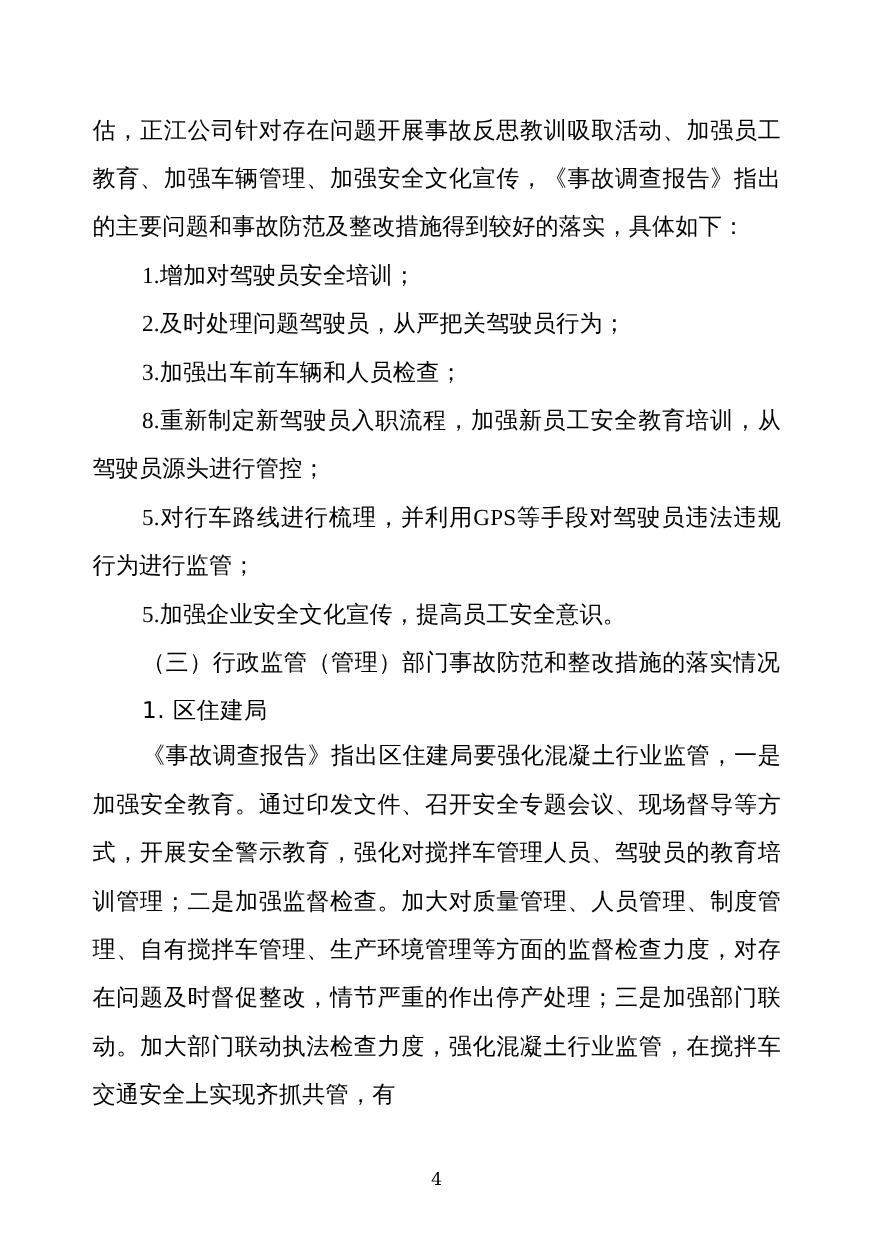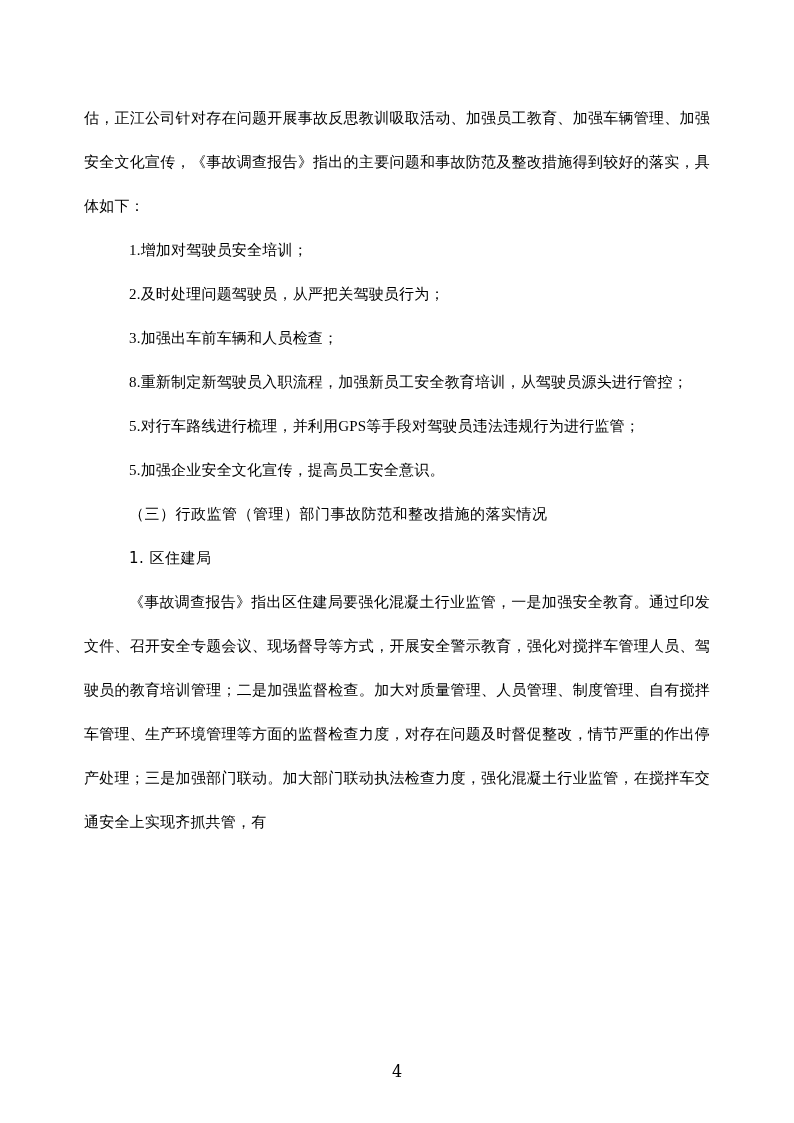--- a/index.html
+++ b/index.html
@@ -16,35 +16,36 @@
     overflow: hidden;
   }
   .page {
     position: relative;
     width: 794px;
     height: 1123px;
     box-sizing: border-box;
     padding: 96px 84px 60px 84px;
   }
   .doc-body {
-    font-size: 15px;
+    font-size: 21px;
     line-height: 44px;
     text-align: justify;
     text-justify: inter-ideograph;
     letter-spacing: 0.2px;
   }
   p {
     margin: 0;
     padding: 0;
   }
   .para {
     text-indent: 0;
   }
   .indent2 {
     text-indent: 45px;
+    font-family: Liberation Mono, monospace;
   }
   .list-item {
     text-indent: 45px;
     font-family: Liberation Serif, serif;
   }
   .heading-bold {
     font-weight: normal;
     font-family: "DejaVu Sans", "Liberation Sans", sans-serif;
     letter-spacing: 0.5px;
   }

